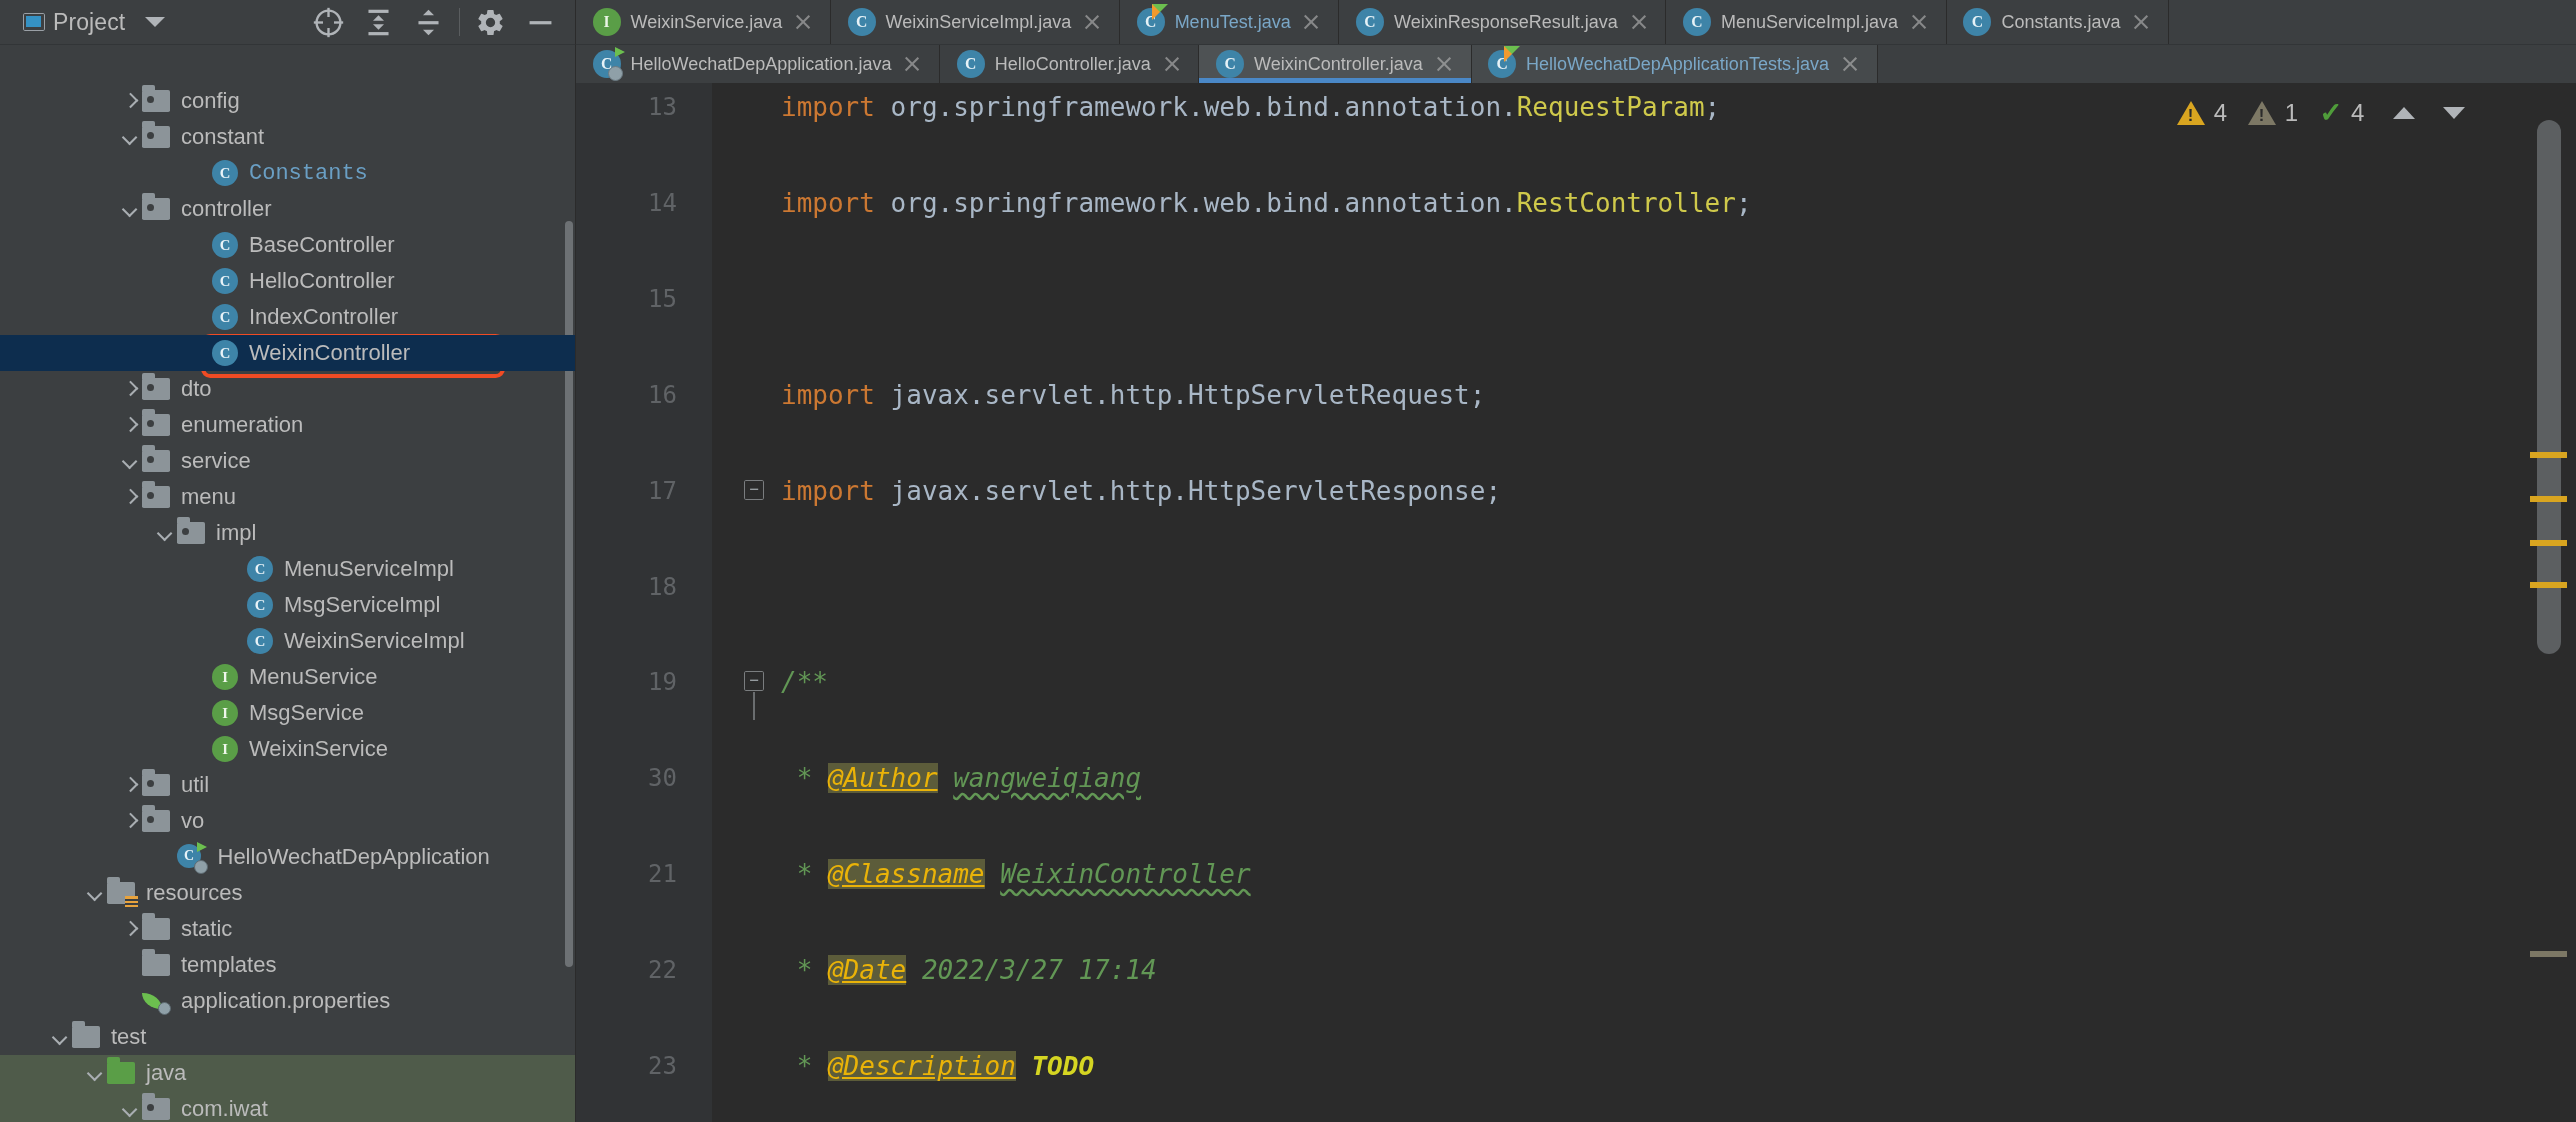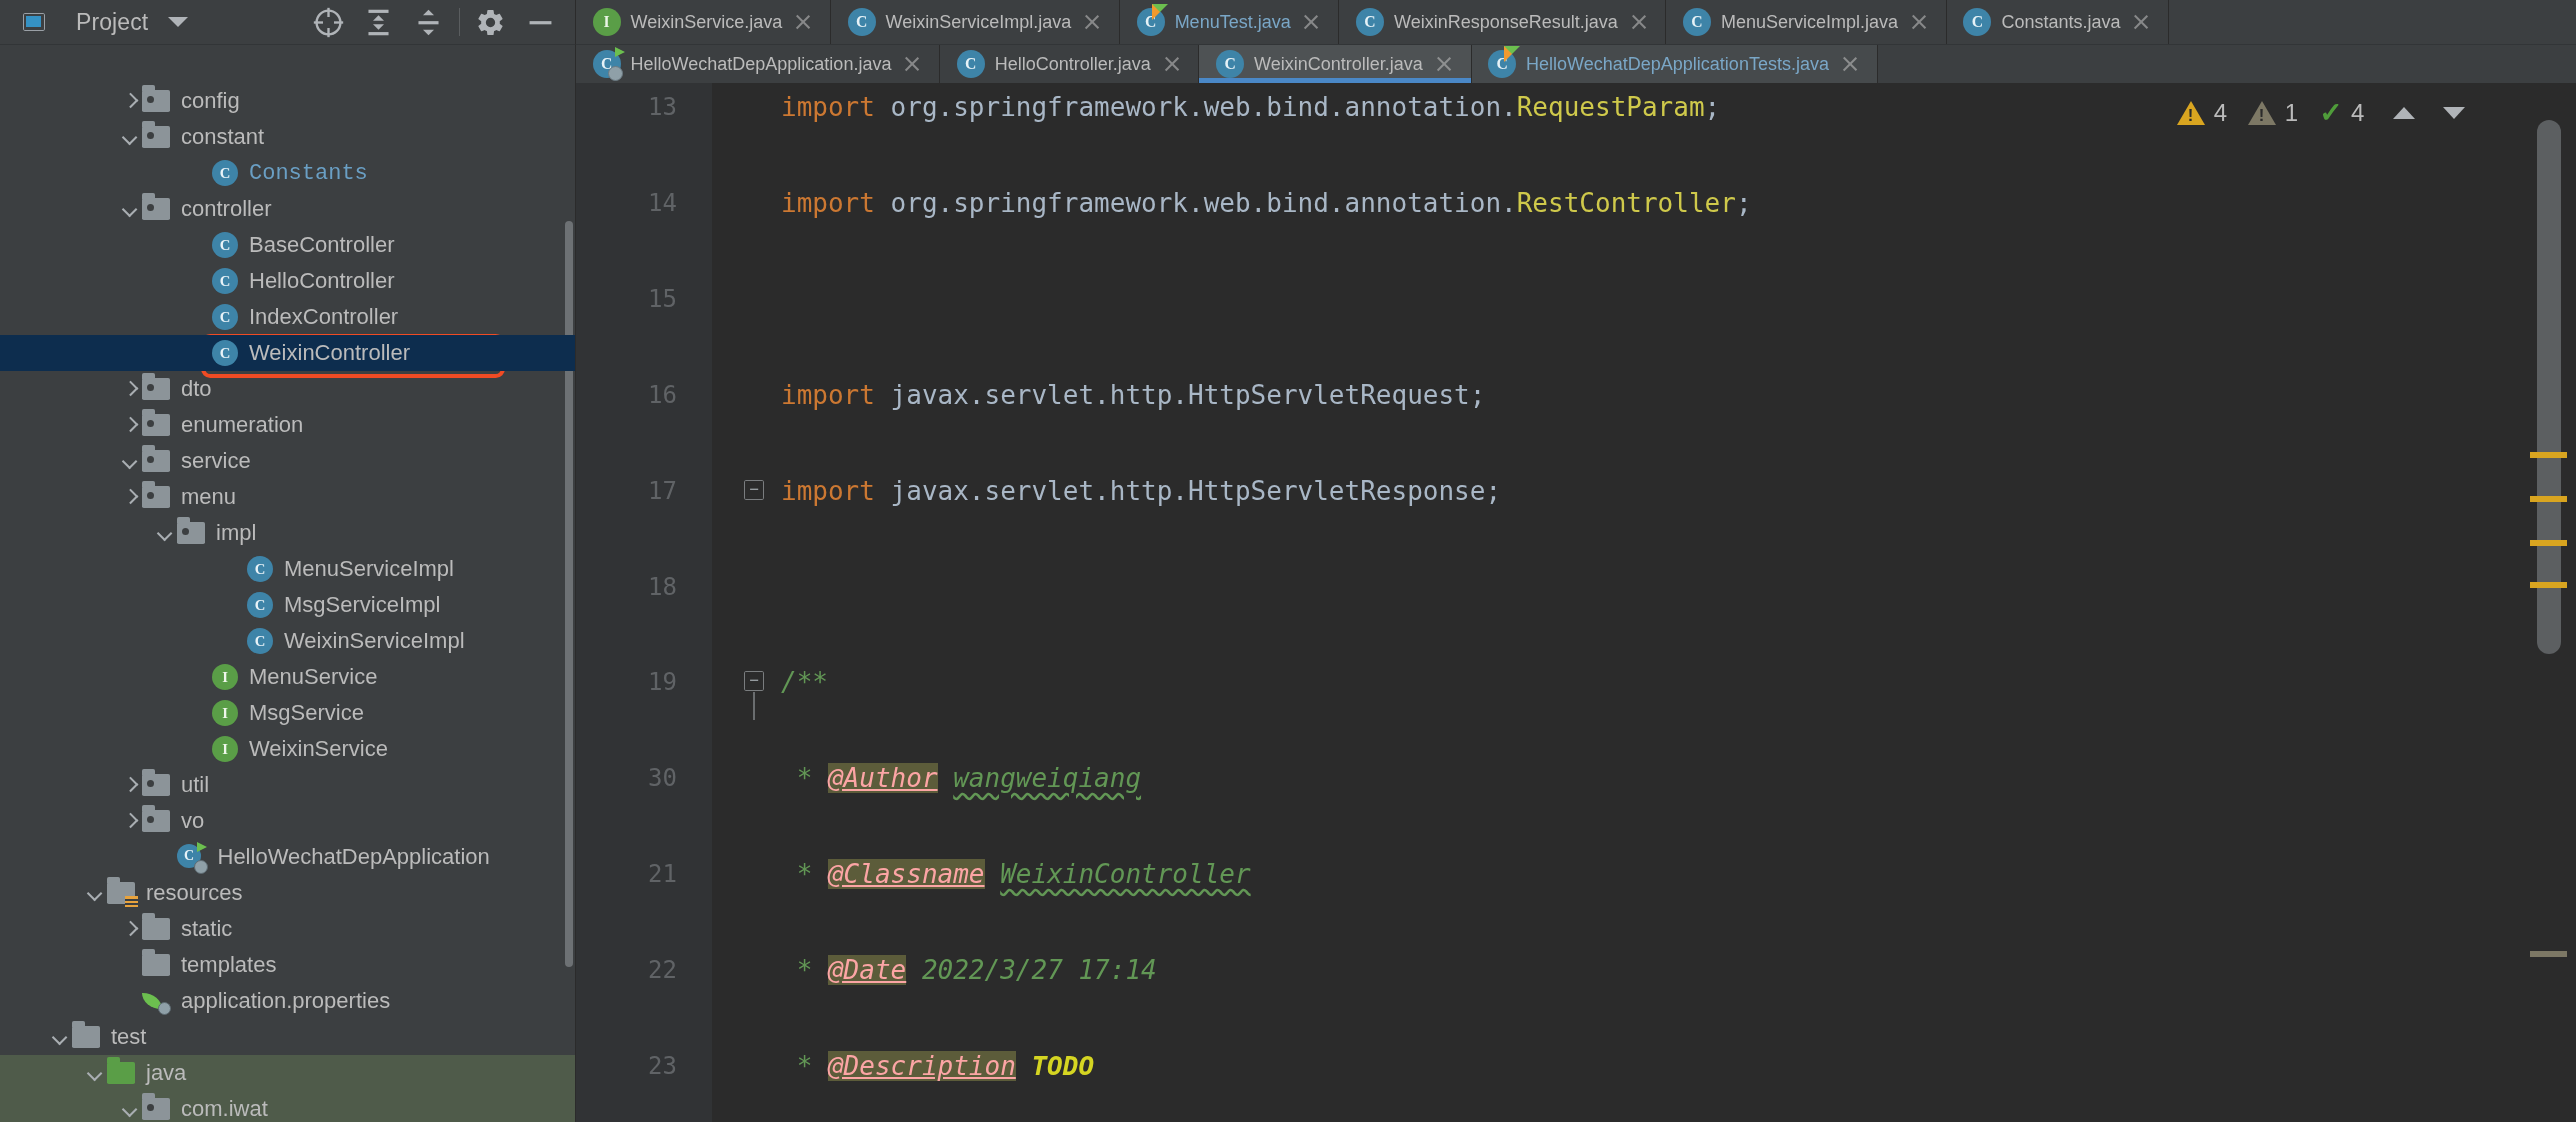--- a/index.html
+++ b/index.html
@@ -24,21 +24,21 @@
   }
   .proj-icon { width: 28px; height: 24px; flex: 0 0 28px; position: relative; }
   .proj-icon .outer {
     position: absolute; left: 2.8px; top: 2.8px; width: 22px; height: 18.4px;
     border: 1.8px solid #9aa0a6; border-radius: 1.8px;
   }
   .proj-icon .inner {
     position: absolute; left: 6.4px; top: 6.4px; width: 14.7px; height: 11px;
     background: #3592c4;
   }
-  .proj-title { color: #bbbbbb; font-size: 23px; margin-left: 28px; letter-spacing: 0.1px; }
+  .proj-title { color: #bbbbbb; font-size: 23px; margin-left: 5px; letter-spacing: 0.1px; }
   .proj-caret {
     margin-left: 20px; width: 0; height: 0;
     border-left: 10px solid transparent; border-right: 10px solid transparent;
     border-top: 10px solid #b0b4b8;
   }
 
   .toolbar-icons { display: flex; align-items: center; gap: 0px; margin-left: auto; padding-right: 9.2px; }
   .tb-btn { width: 50px; height: 42px; display: flex; align-items: center; justify-content: center; }
   .tb-sep { width: 0.9px; height: 28px; background: #5a5d5f; margin: 0 5.5px; }
 
@@ -226,21 +226,21 @@
   .fold.bar::after {
     content:""; position:absolute; left: 8.3px; top: 20px; width: 1.8px; height: 28px; background:#6a6d6f;
   }
   .ctext { position: absolute; left: 205px; }
 
   
   .kw { color: #cc7832; }
   .id { color: #a9b7c6; }
   .cls2 { color: #cfc94b; }
   .cmt { color: #629755; font-style: italic; }
-  .cmt-tag { color: #fca5a5; font-style: italic; text-decoration: underline; }
+  .cmt-tag { color: #eab308; font-style: italic; text-decoration: underline; }
   .todo { color: #d5d522; font-style: italic; font-weight: bold; }
   .hl-doc { background: #5c5c3a; }
   .wavy { text-decoration: underline wavy #629755; text-underline-offset: 4.6px; }
 
   
   .inspect {
     position: absolute; right: 111px; top: 13px; display: flex; align-items: center; gap: 8.3px;
     font-size: 24px; color: #bbbbbb; font-family: "Liberation Sans", sans-serif;
   }
   .tri {

